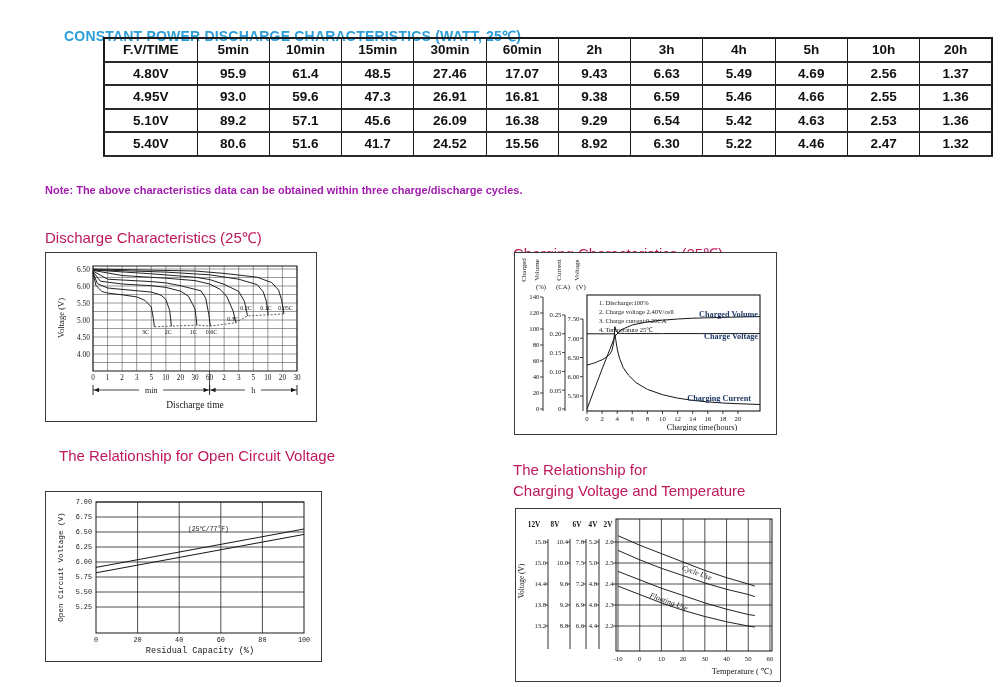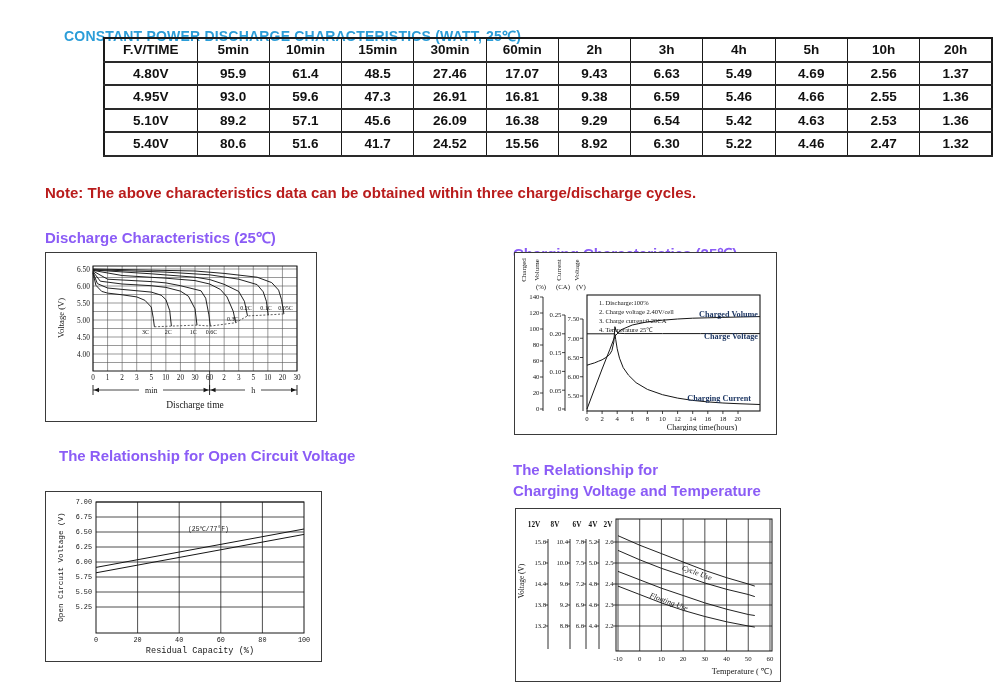--- a/index.html
+++ b/index.html
@@ -5,22 +5,22 @@
   html,body{margin:0;padding:0;background:#fff;}
   .page{position:relative;width:1000px;height:687px;background:#fff;overflow:hidden;
         font-family:"Liberation Sans",sans-serif;color:#111;}
   .page-title{position:absolute;left:48px;top:10px;font-size:14px;font-weight:600;
         letter-spacing:.2px;color:#2b9dd8;margin:16px;}
   .power-table{position:absolute;left:55px;top:37px;width:890px;border-collapse:collapse;
         table-layout:fixed;border:2.2px solid #1a1a1a;margin-left:48px;}
   .power-table th,.power-table td{border:1.4px solid #1a1a1a;border-bottom:2px solid #2a2a2a;
         font-size:13.5px;font-weight:bold;text-align:center;height:21.5px;padding:0;}
   .power-table col.c0{width:93px;}
-  .note{position:absolute;left:45px;top:184px;font-size:15px;font-weight:600;color:#b91c1c;}
-  .sec-title{position:absolute;margin:0;font-size:15px;font-weight:700;color:#8b5cf6;line-height:21px;}
+  .note{position:absolute;left:45px;top:184px;font-size:11px;font-weight:600;color:#a21caf;}
+  .sec-title{position:absolute;margin:0;font-size:15px;font-weight:400;color:#be185d;line-height:21px;}
   #discharge-title{left:45px;top:227px;}
   #charging-title{left:513px;top:227px;margin-top:16px;}
   #ocv-title{left:59px;top:445px;}
   #temp-title{left:513px;top:459px;}
   .chartbox{position:absolute;border:1.3px solid #3a3a3a;background:#fff;}
   #discharge-box{left:45px;top:252px;width:270px;height:168px;}
   #charging-box{left:514px;top:252px;width:261px;height:181px;}
   #ocv-box{left:45px;top:491px;width:275px;height:169px;}
   #temp-box{left:515px;top:508px;width:264px;height:172px;}
   svg{display:block;}

